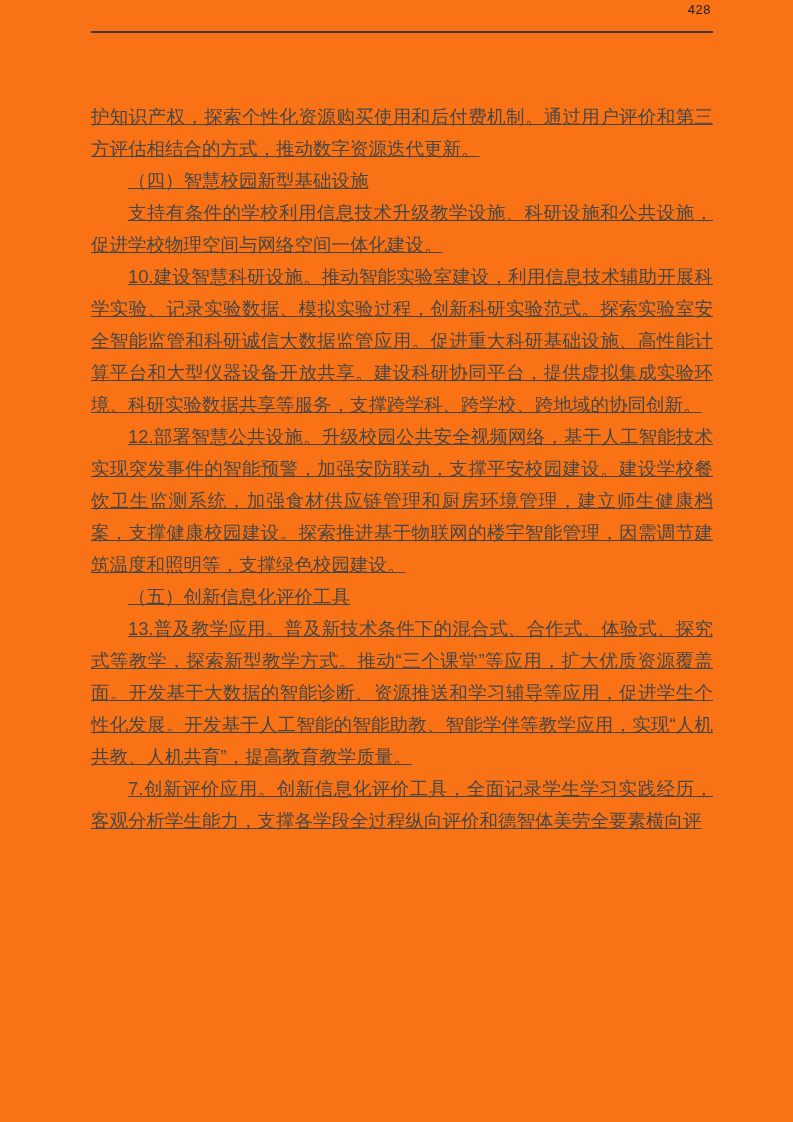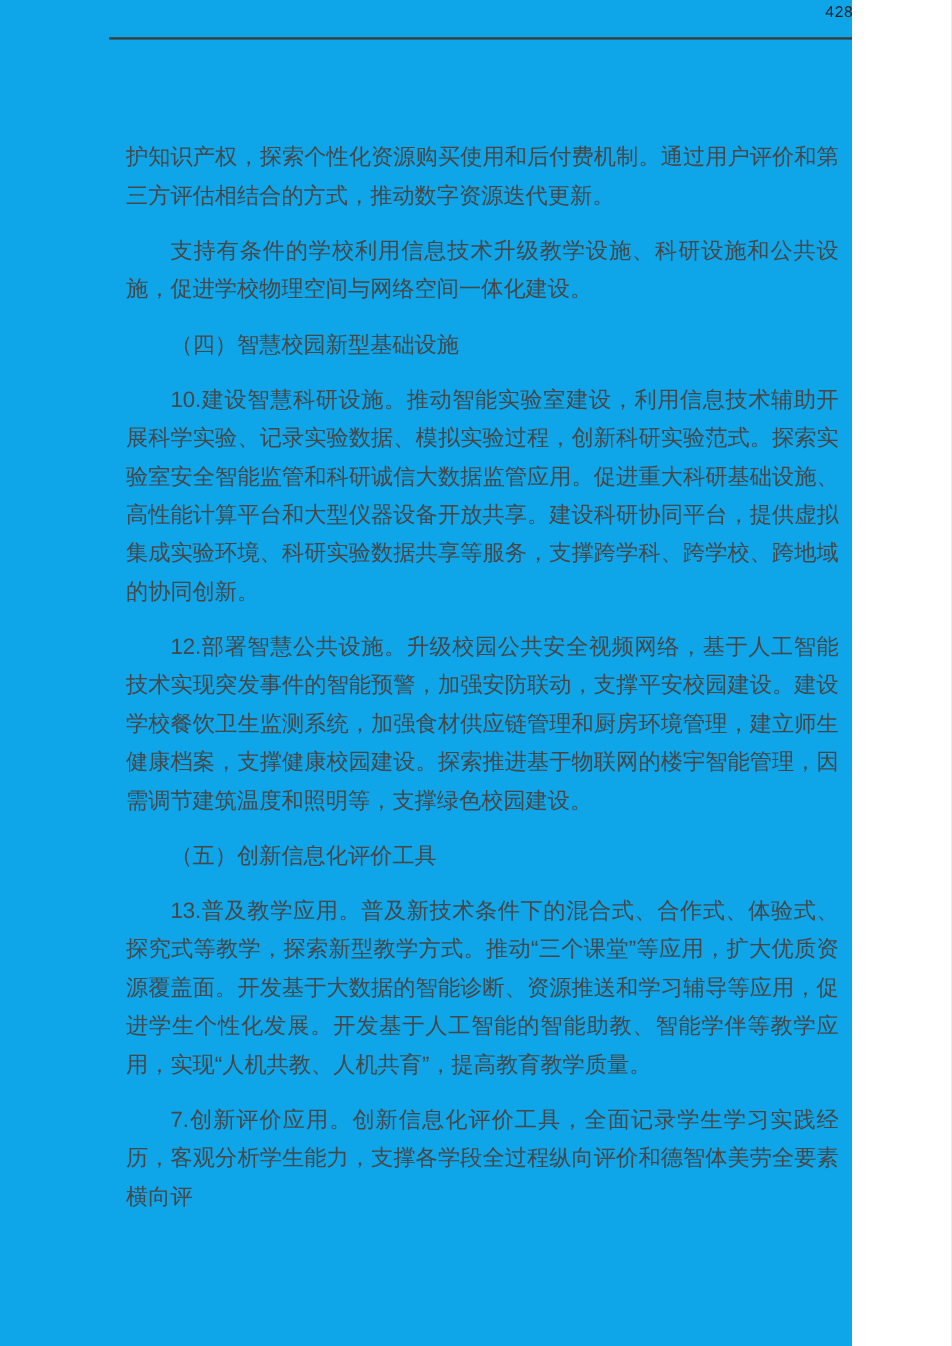--- a/index.html
+++ b/index.html
@@ -3,23 +3,23 @@
 <meta charset="utf-8">
 <style>
   html, body {
     margin: 0;
     padding: 0;
     background: #ffffff;
     font-family: "Liberation Sans", "DejaVu Sans", sans-serif;
   }
   .page {
     position: relative;
-    width: 710px;
+    width: 793px;
     height: 1122px;
-    background: #0ea5e9;
+    background: #f97316;
     overflow: hidden;
   }
   .header {
     position: absolute;
     top: 0;
     left: 91px;
     width: 622px;
     height: 40px;
   }
   .page-number {
@@ -44,42 +44,43 @@
     top: 101px;
     left: 91px;
     width: 622px;
     font-size: 18.5px;
     line-height: 32px;
     color: #474747;
     text-align: justify;
     text-justify: inter-ideograph;
   }
   .body-text p {
-    margin: 14px;
+    margin: 0;
     padding: 0;
     text-indent: 2em;
+    text-decoration: underline;
   }
   .body-text p.no-indent {
     text-indent: 0;
   }
 </style>
 </head>
 <body>
 
 <div class="page">
 
   <div class="header">
     <div class="page-number">428</div>
     <div class="header-rule"></div>
   </div>
 
   <div class="body-text">
     <p class="no-indent">护知识产权，探索个性化资源购买使用和后付费机制。通过用户评价和第三方评估相结合的方式，推动数字资源迭代更新。</p>
+    <p>（四）智慧校园新型基础设施</p>
     <p>支持有条件的学校利用信息技术升级教学设施、科研设施和公共设施，促进学校物理空间与网络空间一体化建设。</p>
-    <p>（四）智慧校园新型基础设施</p>
     <p>10.建设智慧科研设施。推动智能实验室建设，利用信息技术辅助开展科学实验、记录实验数据、模拟实验过程，创新科研实验范式。探索实验室安全智能监管和科研诚信大数据监管应用。促进重大科研基础设施、高性能计算平台和大型仪器设备开放共享。建设科研协同平台，提供虚拟集成实验环境、科研实验数据共享等服务，支撑跨学科、跨学校、跨地域的协同创新。</p>
     <p>12.部署智慧公共设施。升级校园公共安全视频网络，基于人工智能技术实现突发事件的智能预警，加强安防联动，支撑平安校园建设。建设学校餐饮卫生监测系统，加强食材供应链管理和厨房环境管理，建立师生健康档案，支撑健康校园建设。探索推进基于物联网的楼宇智能管理，因需调节建筑温度和照明等，支撑绿色校园建设。</p>
     <p>（五）创新信息化评价工具</p>
     <p>13.普及教学应用。普及新技术条件下的混合式、合作式、体验式、探究式等教学，探索新型教学方式。推动“三个课堂”等应用，扩大优质资源覆盖面。开发基于大数据的智能诊断、资源推送和学习辅导等应用，促进学生个性化发展。开发基于人工智能的智能助教、智能学伴等教学应用，实现“人机共教、人机共育”，提高教育教学质量。</p>
     <p>7.创新评价应用。创新信息化评价工具，全面记录学生学习实践经历，客观分析学生能力，支撑各学段全过程纵向评价和德智体美劳全要素横向评</p>
   </div>
 
 </div>
 
 </body></html>

